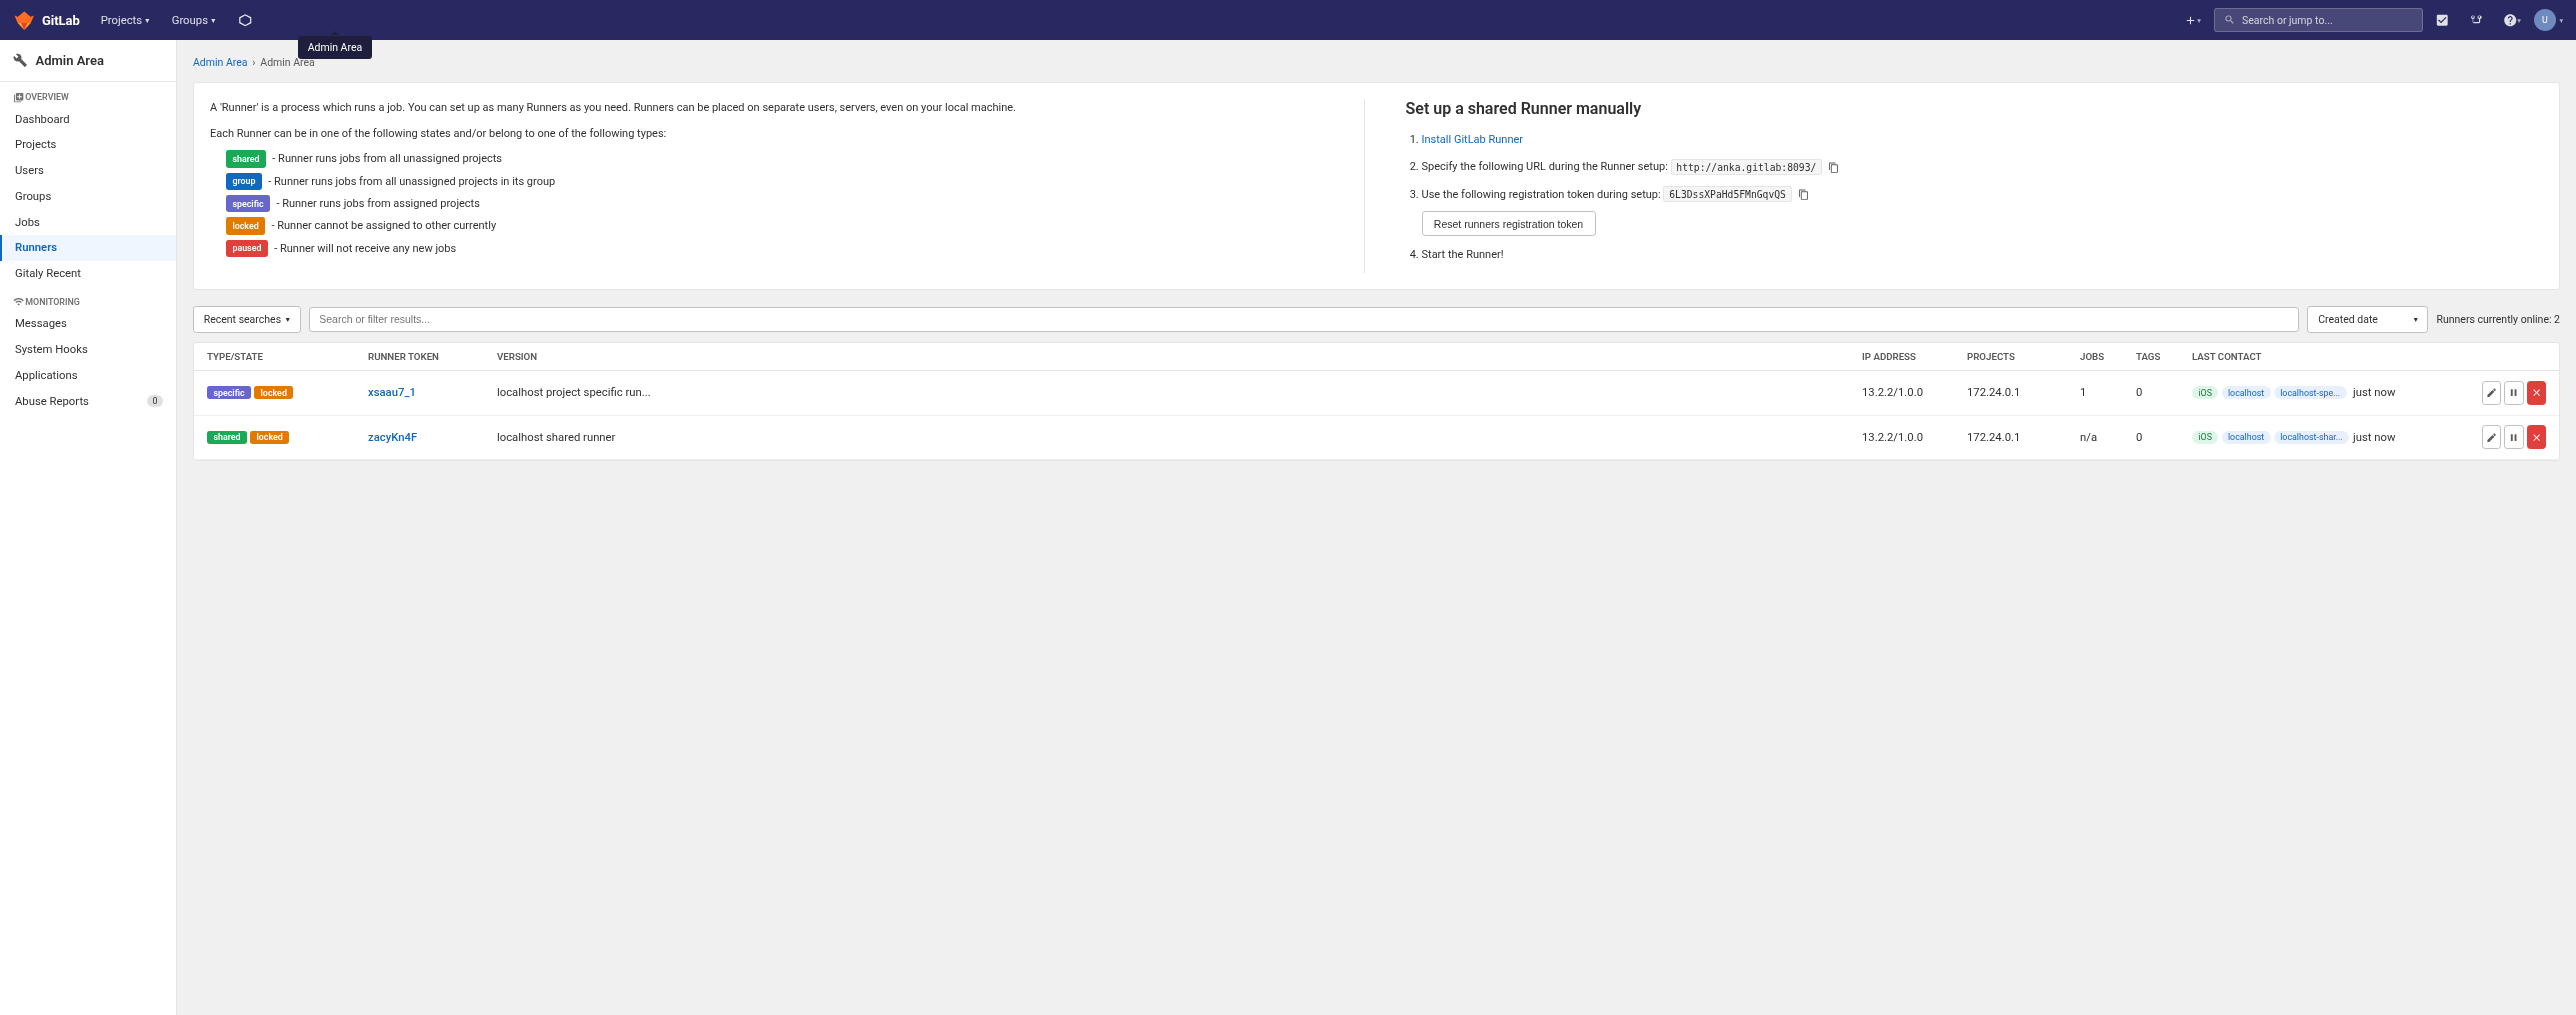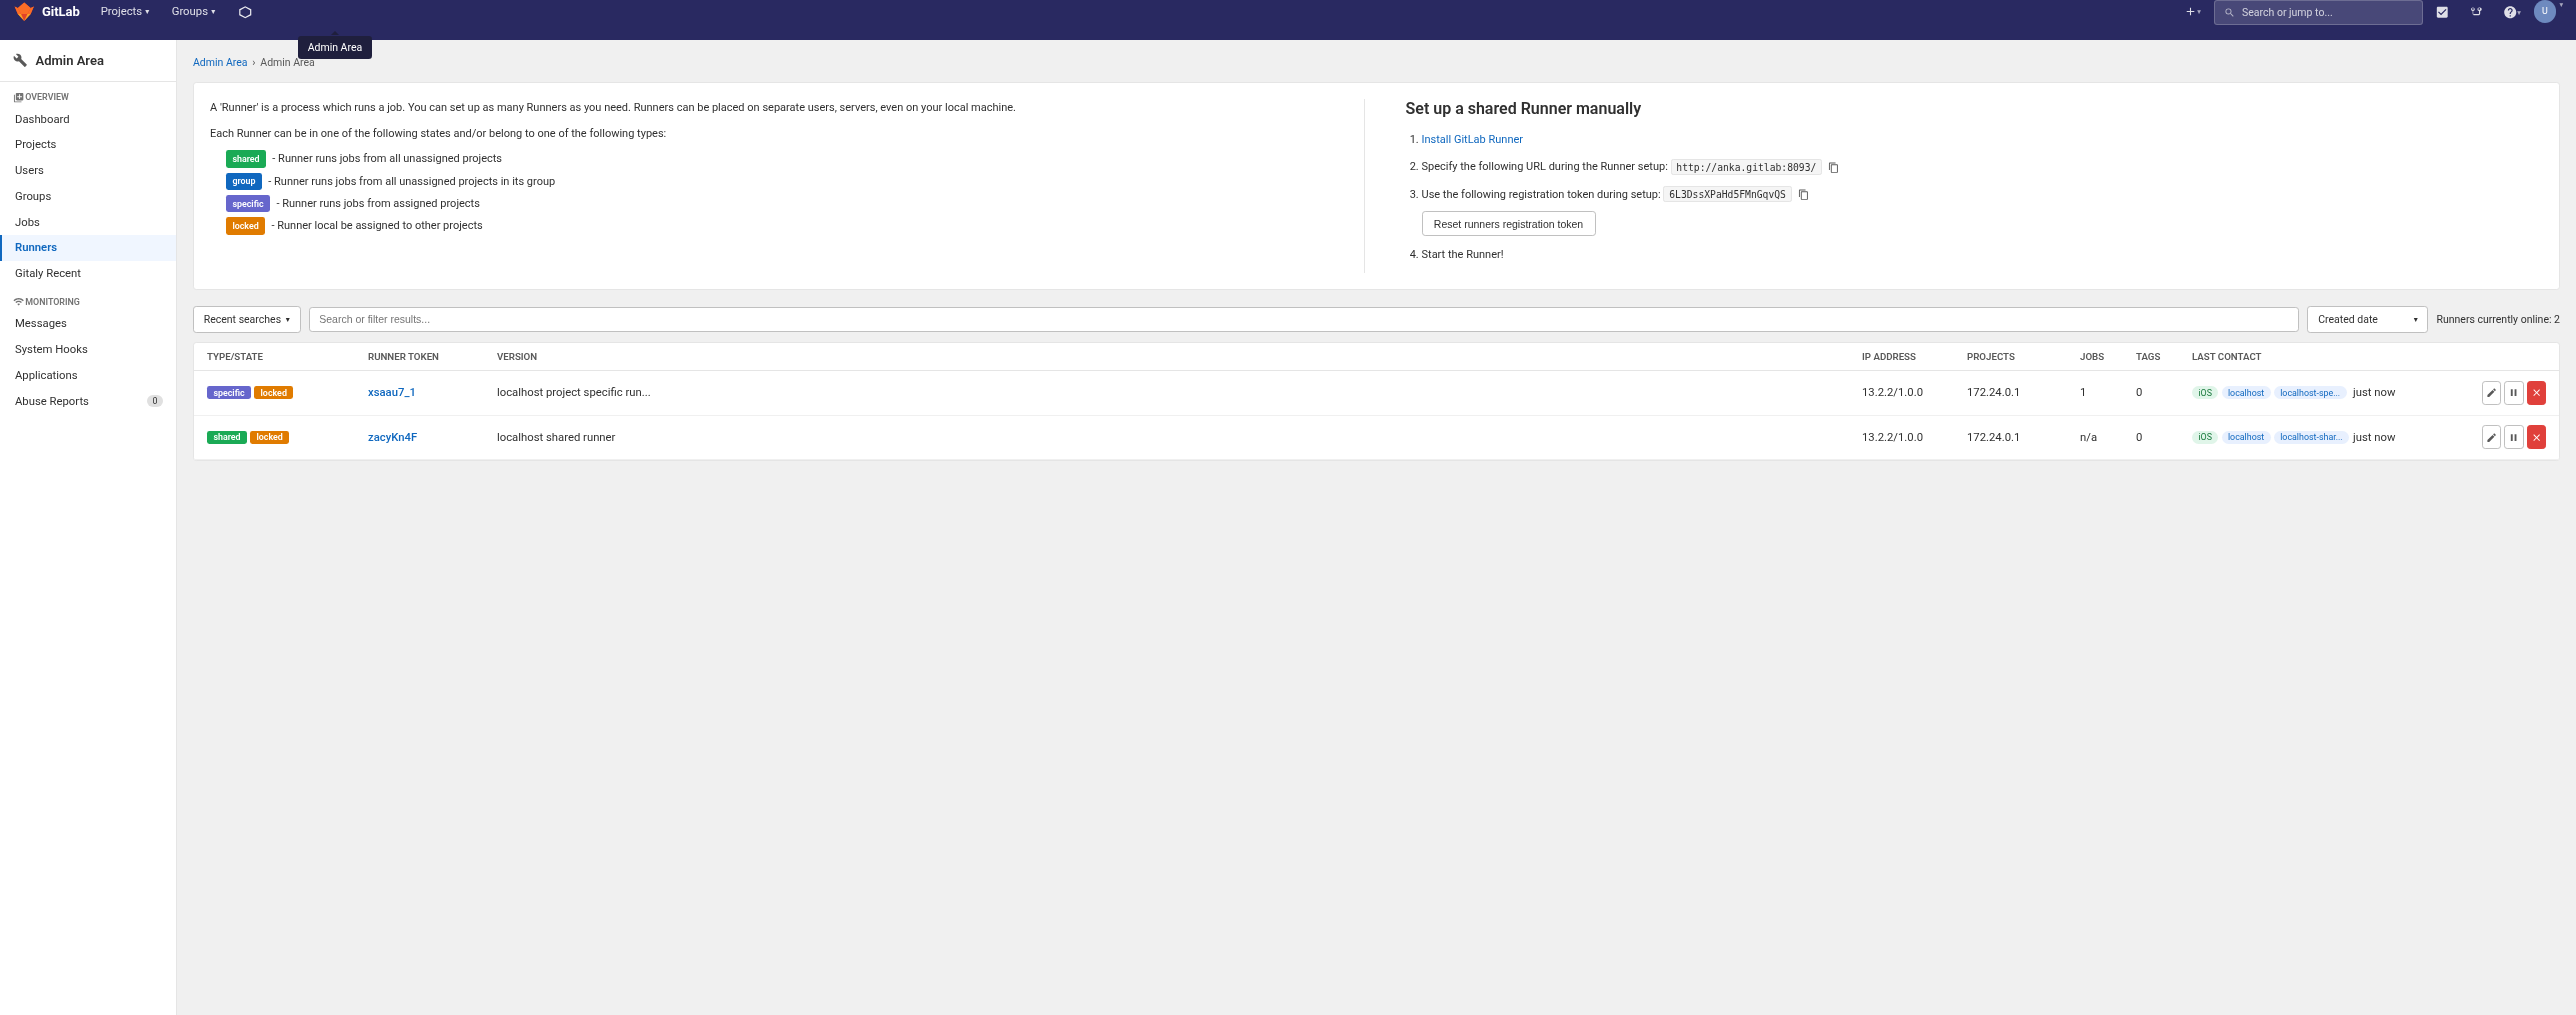--- a/index.html
+++ b/index.html
@@ -1,20 +1,20 @@
 <!DOCTYPE html>
 <html style="font-size:13px"><head>
   <meta charset="utf-8">
   <style>
     * { box-sizing: border-box; margin: 0; padding: 0; }
     body { font-family: -apple-system, BlinkMacSystemFont, 'Segoe UI', Roboto, sans-serif; font-size: 11.3px; background: #f0f0f0; color: #303030; }
 
     
     .top-nav {
-      display: flex; align-items: flex-start; background: #292961; height: 40px;
+      display: flex; align-items: center; background: #292961; height: 40px;
       padding: 0 13px; gap: 6.4px; position: relative; z-index: 100;
     }
     .nav-logo { display: flex; align-items: center; gap: 6.4px; color: white; font-weight: bold; font-size: 13px; margin-right: 6.4px; }
     .nav-logo svg { width: 22.5px; height: 22.5px; }
     .nav-link { color: rgba(255,255,255,0.85); padding: 4.8px 8px; border-radius: 3.2px; cursor: pointer; font-size: 11.3px; display: flex; align-items: center; gap: 3.2px; }
     .nav-spacer { flex: 1; }
     .nav-search { background: rgba(255,255,255,0.15); border: 0.8px solid rgba(255,255,255,0.2); border-radius: 3.2px; color: rgba(255,255,255,0.75); padding: 4.8px 9.7px; width: 209px; font-size: 10.5px; display: flex; align-items: center; gap: 6.4px; cursor: pointer; }
     .nav-icon-btn { color: rgba(255,255,255,0.85); padding: 4.8px 6.4px; cursor: pointer; display: flex; align-items: center; position: relative; }
     .nav-avatar { width: 22.5px; height: 22.5px; border-radius: 50%; background: #6e8abf; display: flex; align-items: center; justify-content: center; color: white; font-size: 8.9px; cursor: pointer; }
 
@@ -245,21 +245,25 @@
           <li>
             <span class="tag tag-group">group</span>
             <span>- Runner runs jobs from all unassigned projects in its group</span>
           </li>
           <li>
             <span class="tag tag-specific">specific</span>
             <span>- Runner runs jobs from assigned projects</span>
           </li>
           <li>
             <span class="tag tag-locked">locked</span>
-            <span>- Runner local be assigned to other projects</span>
+            <span>- Runner cannot be assigned to other currently</span>
+          </li>
+          <li>
+            <span class="tag tag-paused">paused</span>
+            <span>- Runner will not receive any new jobs</span>
           </li>
         </ul>
       </div>
       <div class="info-right">
         <h2>Set up a shared Runner manually</h2>
         <ol>
           <li>
             <a>Install GitLab Runner</a>
           </li>
           <li>

